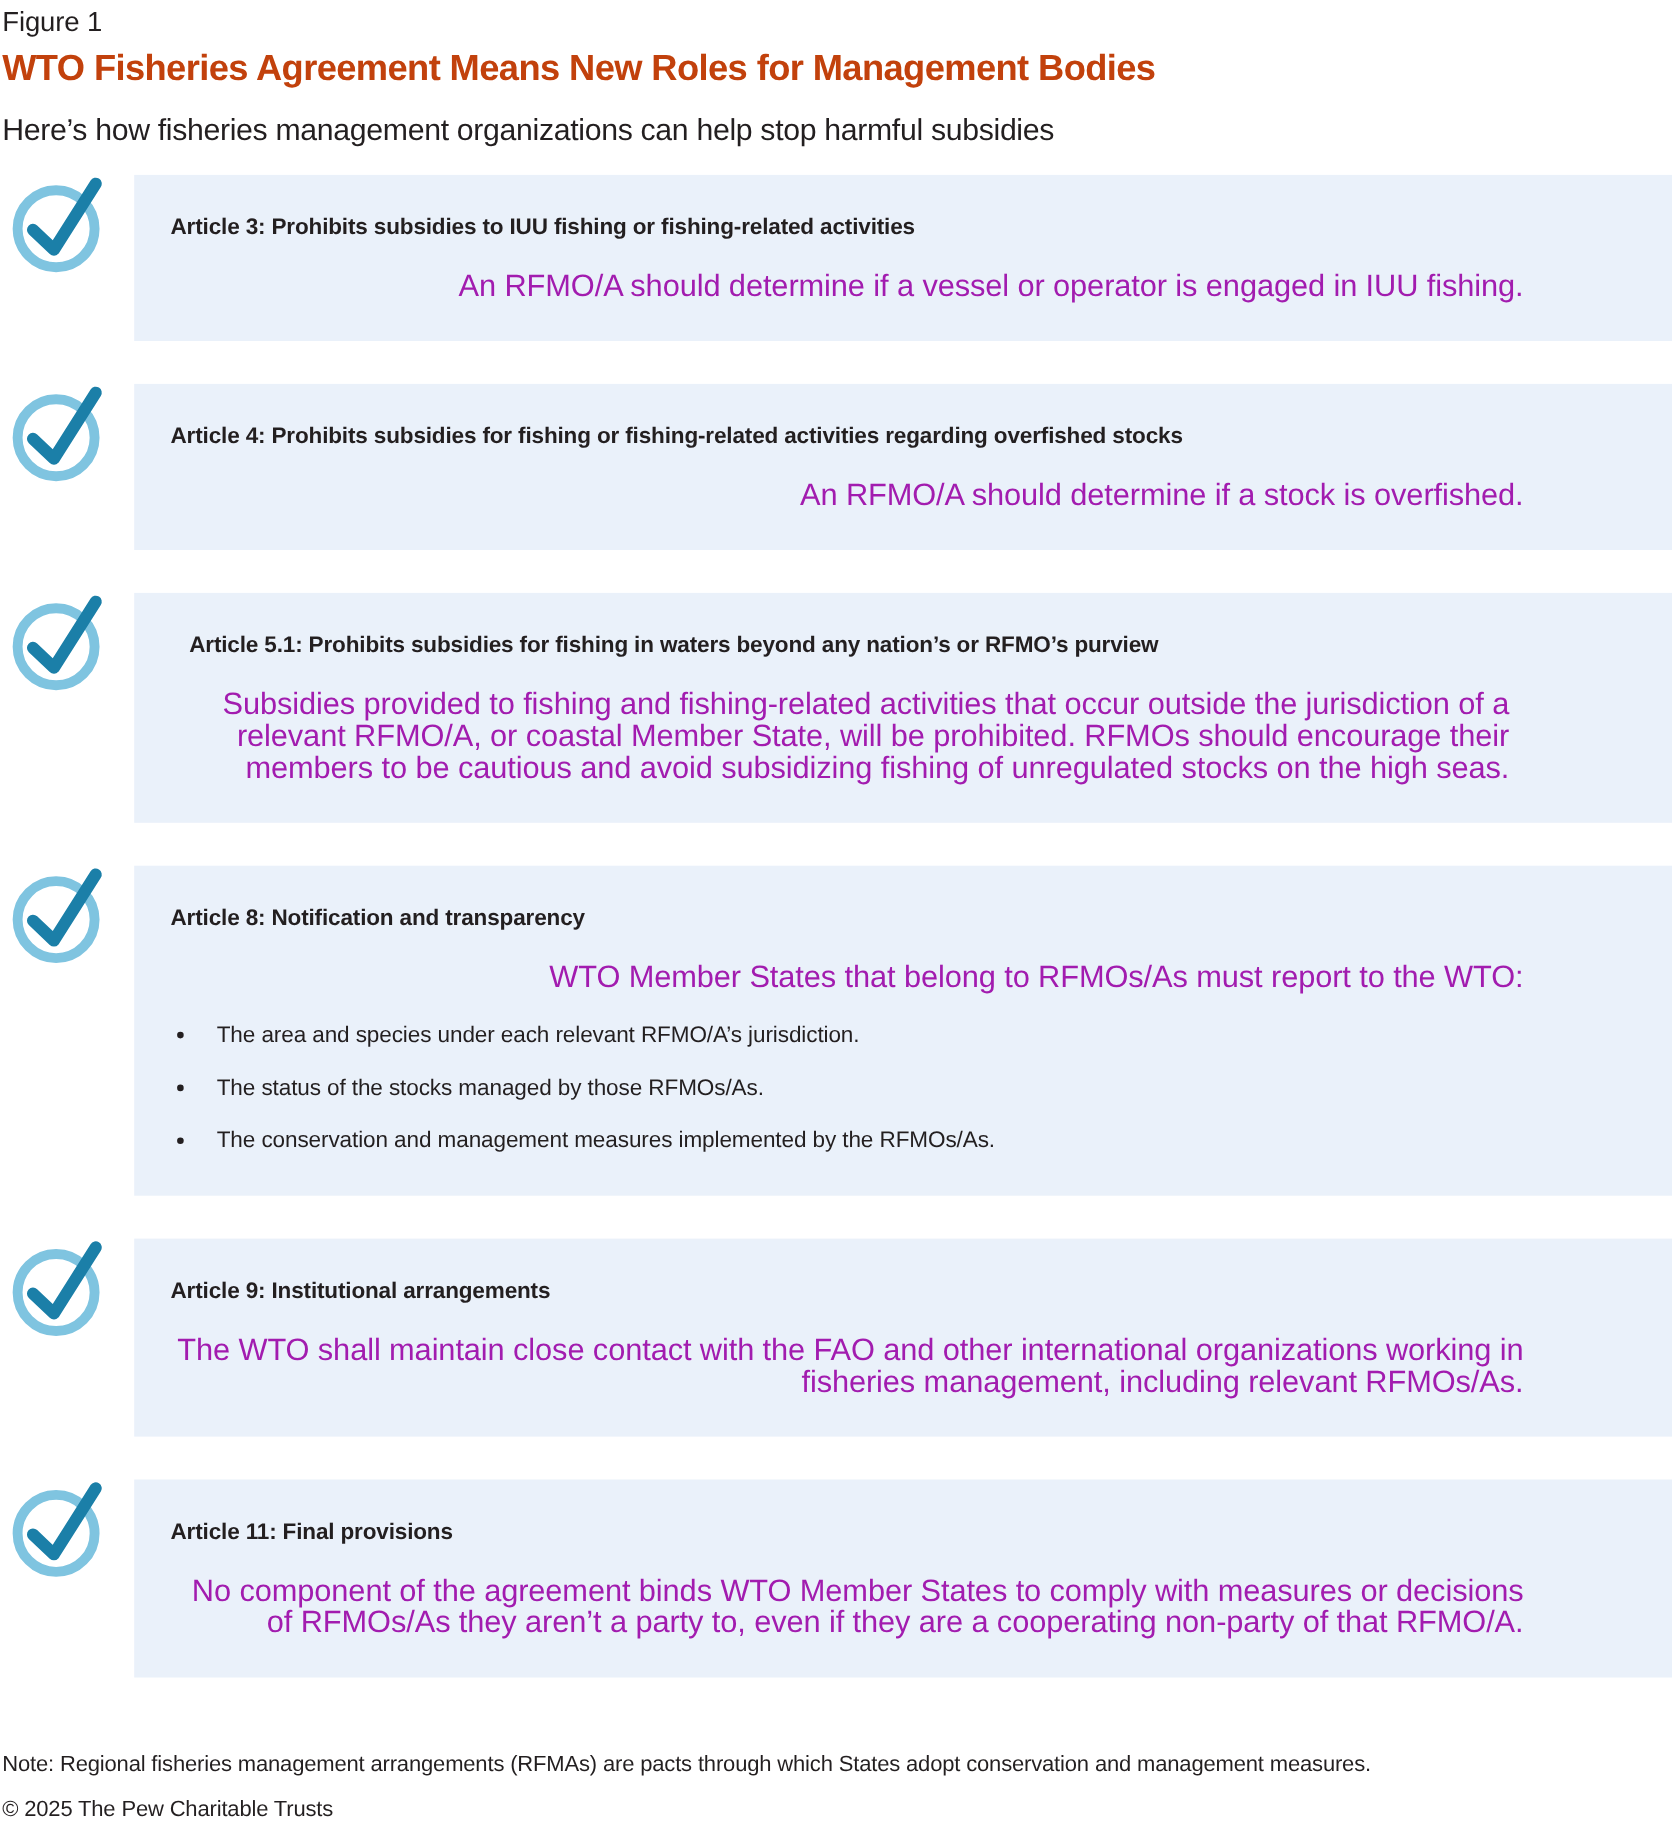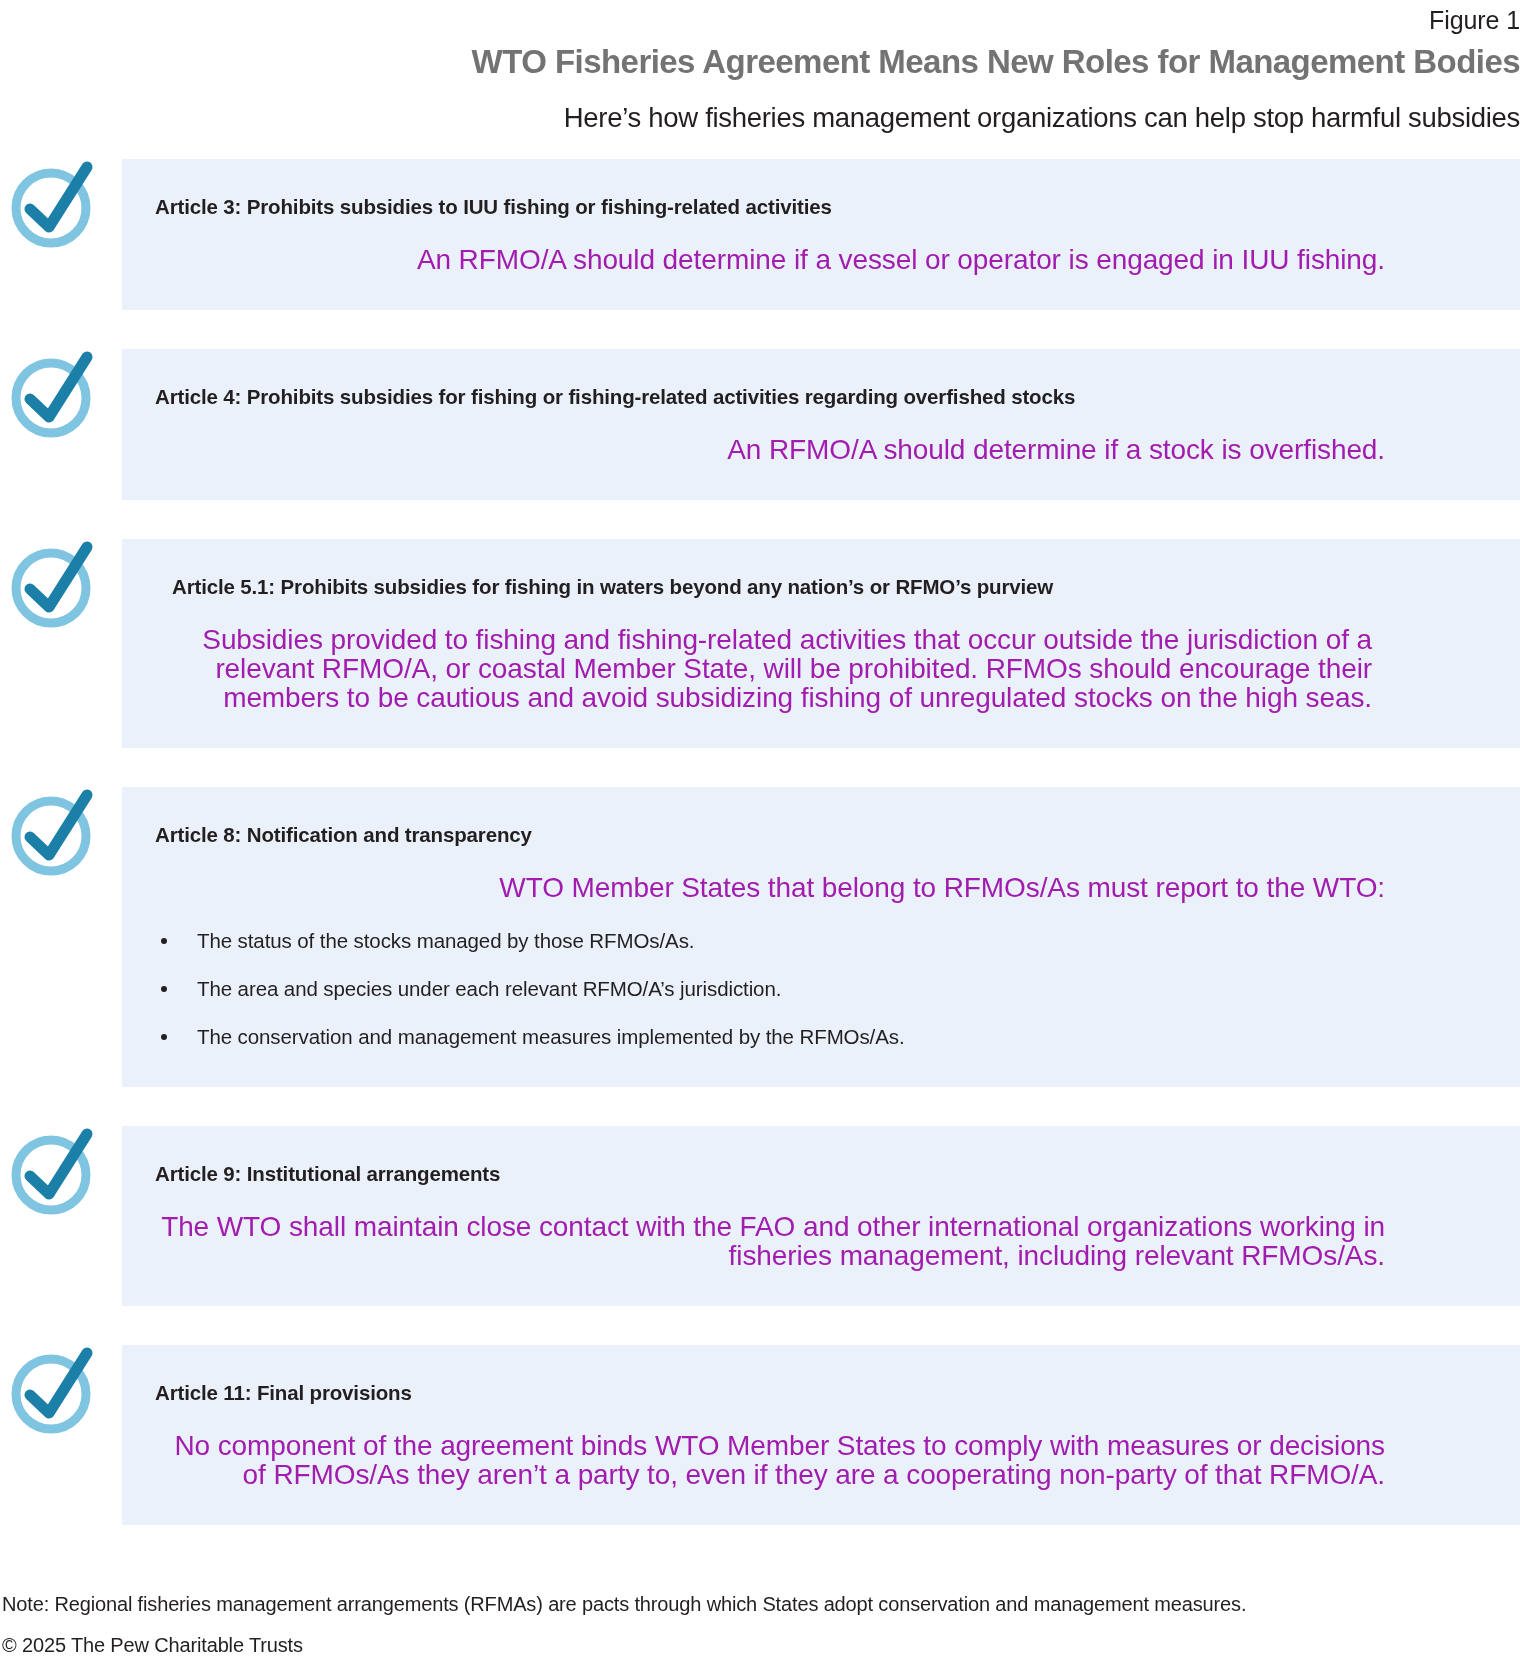--- a/index.html
+++ b/index.html
@@ -18,35 +18,34 @@
   .page {
     width: 1520px;
     height: 1671px;
     position: relative;
     box-sizing: border-box;
   }
 
   
   .header {
     padding: 4px 0 0 0;
-    text-align: right;
   }
   .figure-label {
     font-size: 25px;
     line-height: 32px;
     font-weight: 400;
     color: #231f20;
     letter-spacing: -0.1px;
     padding-left: 2px;
   }
   .main-title {
     font-size: 33px;
     line-height: 44px;
     font-weight: 700;
-    color: #737373;
+    color: #c2410c;
     letter-spacing: -0.55px;
     padding-left: 2px;
     margin-top: 4px;
     white-space: nowrap;
   }
   .subtitle {
     font-size: 27.5px;
     line-height: 38px;
     font-weight: 400;
     color: #231f20;
@@ -208,22 +207,22 @@
         <div class="check-icon">
           <svg viewBox="0 0 92 92" xmlns="http://www.w3.org/2000/svg" aria-hidden="true">
             <circle cx="43" cy="49" r="35" fill="none" stroke="#7fc4e0" stroke-width="9"></circle>
             <path d="M22 50 L41 68 L79 8" fill="none" stroke="#1b7fa8" stroke-width="11" stroke-linecap="round" stroke-linejoin="round"></path>
           </svg>
         </div>
         <div class="panel">
           <div class="article-title">Article 8: Notification and transparency</div>
           <p class="article-body">WTO Member States that belong to RFMOs/As must report to the WTO:</p>
           <ul class="bullets">
+            <li><span class="bullet-dot"></span><span>The area and species under each relevant RFMO/A’s jurisdiction.</span></li>
             <li><span class="bullet-dot"></span><span>The status of the stocks managed by those RFMOs/As.</span></li>
-            <li><span class="bullet-dot"></span><span>The area and species under each relevant RFMO/A’s jurisdiction.</span></li>
             <li><span class="bullet-dot"></span><span>The conservation and management measures implemented by the RFMOs/As.</span></li>
           </ul>
         </div>
       </div>
       <div class="row">
         <div class="check-icon">
           <svg viewBox="0 0 92 92" xmlns="http://www.w3.org/2000/svg" aria-hidden="true">
             <circle cx="43" cy="49" r="35" fill="none" stroke="#7fc4e0" stroke-width="9"></circle>
             <path d="M22 50 L41 68 L79 8" fill="none" stroke="#1b7fa8" stroke-width="11" stroke-linecap="round" stroke-linejoin="round"></path>
           </svg>

